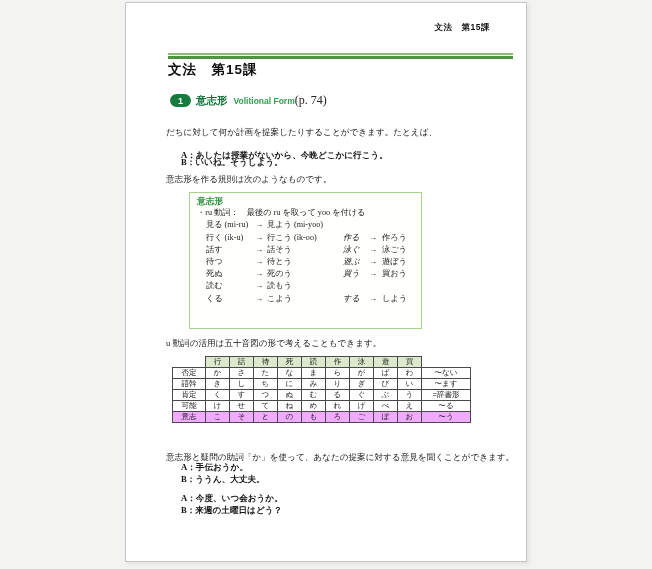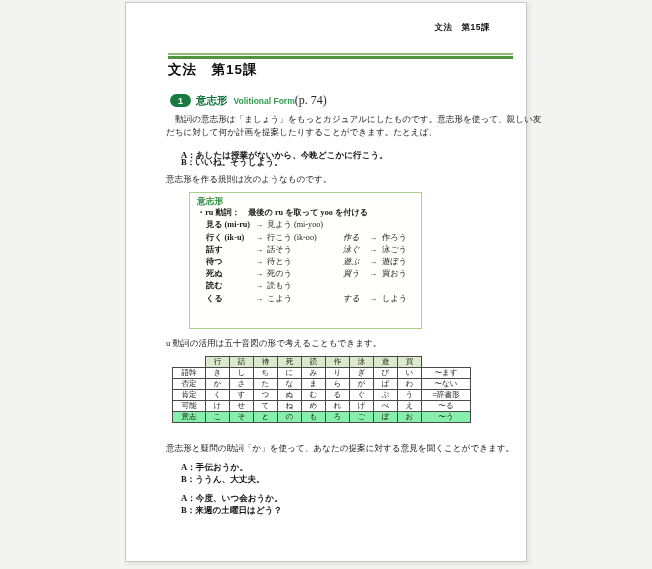--- a/index.html
+++ b/index.html
@@ -38,40 +38,40 @@
   .sec-en { font:bold 8.5px "Liberation Sans",sans-serif; color:#2f9e4f; margin-right:0; }
   .sec-ref { font-size:12px; color:#222; }
   .body-line { position:absolute; left:40px; font-size:8.6px; line-height:12.8px; white-space:nowrap; color:#1a1a1a; }
   .indent { text-indent:9px; }
   .dialog-line { position:absolute; left:55px; font-size:8.6px; font-weight:bold; white-space:nowrap; color:#141414; }
   .rule-box {
     position:absolute; left:63px; top:189px; width:233px; height:137px;
     border:1.5px solid #a9d18e; background:#fffffe; padding:2px 7px;
   }
   .box-title { font:bold 8.8px "Liberation Sans",sans-serif; color:#2f8f3f; line-height:12.2px; }
-  .box-line { font-size:8.2px; line-height:12.2px; white-space:nowrap;font-weight:bold; }
+  .box-line { font-size:8.2px; line-height:12.2px; white-space:nowrap; }
   .ex-row { display:flex; margin-left:9px; font-size:8.2px; line-height:12.2px; white-space:nowrap; }
-  .ex-row .c1 { width:49px;font-weight:bold; }
+  .ex-row .c1 { width:49px; }
   .ex-row .c2 { width:12px; }
   .ex-row .c3 { width:76px; }
   .ex-row .c4 { width:26px;font-style:italic; }
   .ex-row .c5 { width:13px; }
   .conj-intro { position:absolute; left:40px; top:335px; font-size:8.6px; white-space:nowrap; }
   .conj-table {
     position:absolute; left:46px; top:353px;
     border-collapse:collapse; table-layout:fixed;
     font-family:"Liberation Sans","DejaVu Sans",sans-serif;
   }
   .conj-table th, .conj-table td {
     border:1px solid #4a4a4a; text-align:center; vertical-align:middle;
     height:11px; font-size:7.6px; font-weight:normal; line-height:10px; color:#1a1a1a;
   }
   .conj-table th.colhead { background:#dde9cc; }
   .conj-table td.ghost { border:none; background:transparent; }
-  .conj-table tr.volition th, .conj-table tr.volition td { background:#86efac; }
+  .conj-table tr.volition th, .conj-table tr.volition td { background:#f0abfc; }
   .page-number { position:absolute; left:0; right:0; top:534px; text-align:center; font-size:8.5px; color:#222; }
 </style>
 </head>
 <body>
 
 <div class="page">
 
   <div class="running-head">文法　第15課</div>
 
   <div class="double-rule">
@@ -82,21 +82,20 @@
 
   <h1 class="page-title">文法　第15課</h1>
 
   <div class="section-header">
     <span class="badge">1</span>
     <span class="sec-jp">意志形</span>
     <span class="sec-en">Volitional Form</span>
     <span class="sec-ref">(p. 74)</span>
   </div>
 
-  <div class="body-line indent" style="top:110px">動詞の意志形は「ましょう」をもっとカジュアルにしたものです。意志形を使って、親しい友</div>
   <div class="body-line" style="top:123px">だちに対して何か計画を提案したりすることができます。たとえば、</div>
 
   <div class="dialog-line" style="top:147px"><span>A：</span><span>あしたは授業がないから、今晩どこかに行こう。</span></div>
   <div class="dialog-line" style="top:154px"><span>B：</span><span>いいね。そうしよう。</span></div>
 
   <div class="body-line" style="top:170px">意志形を作る規則は次のようなものです。</div>
 
   <div class="rule-box">
     <div class="box-title">意志形</div>
     <div class="box-line">・ru 動詞：　最後の ru を取って yoo を付ける</div>
@@ -171,44 +170,44 @@
           <th class="colhead">待</th>
           <th class="colhead">死</th>
           <th class="colhead">読</th>
           <th class="colhead">作</th>
           <th class="colhead">泳</th>
           <th class="colhead">遊</th>
           <th class="colhead">買</th>
       <td class="ghost"></td>
     </tr>
     <tr>
+      <th>否定</th>
+      <td>か</td>
+          <td>さ</td>
+          <td>た</td>
+          <td>な</td>
+          <td>ま</td>
+          <td>ら</td>
+          <td>が</td>
+          <td>ば</td>
+          <td>わ</td>
+      <td>〜ない</td>
+    </tr>
+    <tr>
       <th>語幹</th>
       <td>き</td>
           <td>し</td>
           <td>ち</td>
           <td>に</td>
           <td>み</td>
           <td>り</td>
           <td>ぎ</td>
           <td>び</td>
           <td>い</td>
       <td>〜ます</td>
-    </tr>
-    <tr>
-      <th>否定</th>
-      <td>か</td>
-          <td>さ</td>
-          <td>た</td>
-          <td>な</td>
-          <td>ま</td>
-          <td>ら</td>
-          <td>が</td>
-          <td>ば</td>
-          <td>わ</td>
-      <td>〜ない</td>
     </tr>
     <tr>
       <th>肯定</th>
       <td>く</td>
           <td>す</td>
           <td>つ</td>
           <td>ぬ</td>
           <td>む</td>
           <td>る</td>
           <td>ぐ</td>
@@ -238,21 +237,21 @@
           <td>も</td>
           <td>ろ</td>
           <td>ご</td>
           <td>ぼ</td>
           <td>お</td>
       <td>〜う</td>
     </tr>
   </tbody>
     </table>
 
-  <div class="body-line" style="top:439px">意志形と疑問の助詞「か」を使って、あなたの提案に対する意見を聞くことができます。</div>
+  <div class="body-line" style="top:448px">意志形と疑問の助詞「か」を使って、あなたの提案に対する意見を聞くことができます。</div>
 
   <div class="dialog-line" style="top:459px"><span>A：</span><span>手伝おうか。</span></div>
   <div class="dialog-line" style="top:471px"><span>B：</span><span>ううん、大丈夫。</span></div>
   <div class="dialog-line" style="top:490px"><span>A：</span><span>今度、いつ会おうか。</span></div>
   <div class="dialog-line" style="top:502px"><span>B：</span><span>来週の土曜日はどう？</span></div>
 
 
 </div>
 
 </body></html>

